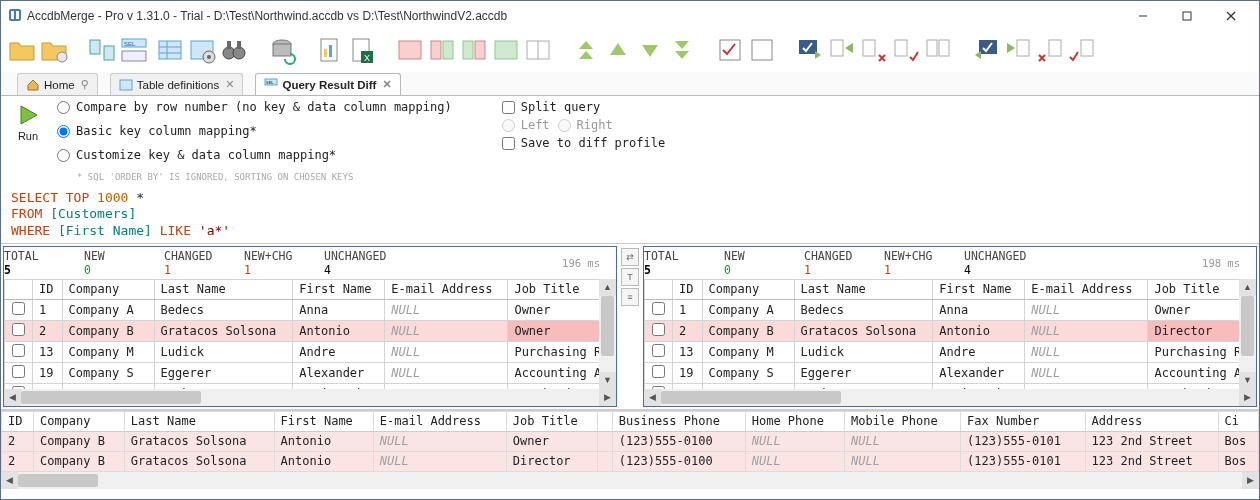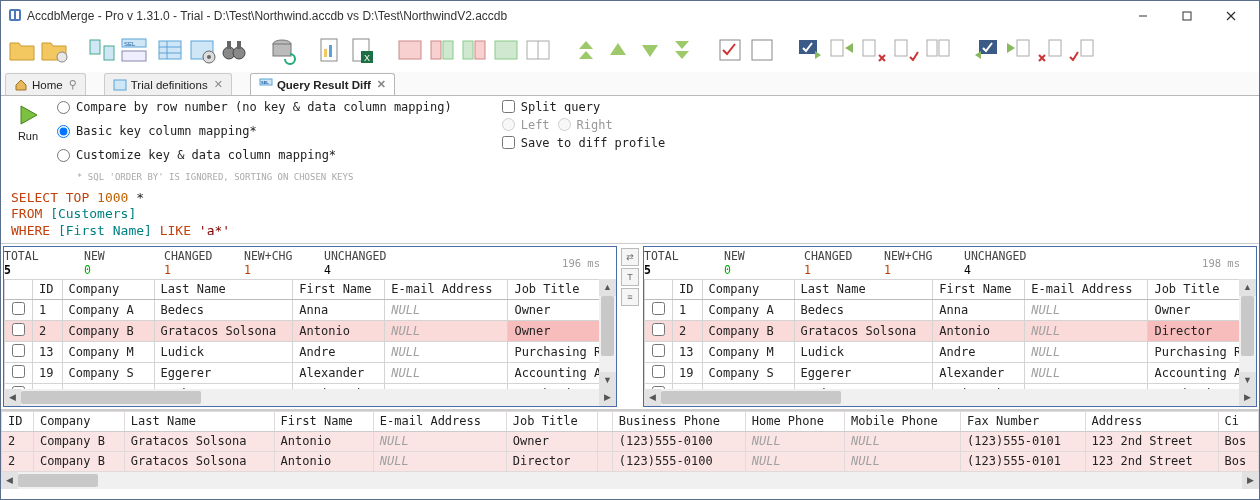--- a/index.html
+++ b/index.html
@@ -5,35 +5,35 @@
 html,body{margin:0;padding:0;font-family:"Segoe UI",Tahoma,sans-serif;font-size:12px;color:#222;background:#fff;width:1260px;height:500px;overflow:hidden;box-sizing:border-box}
 *{box-sizing:border-box}
 .window{width:1260px;height:500px;border:1px solid #5a6d8a;display:flex;flex-direction:column}
 .titlebar{display:flex;align-items:center;height:30px;padding:0 6px;background:#fff}
 .titlebar .title{flex:1;font-size:12px;padding-left:4px;color:#333}
 .titlebar .win-btn{width:44px;height:28px;display:flex;align-items:center;justify-content:center;font-size:10px;color:#333}
 .toolbar{display:flex;gap:6px;padding:4px 6px;align-items:flex-end}
 .tb-item svg{width:30px;height:30px}
 .tb-group{display:flex;gap:2px}
 .sep{width:6px}
-.tabs{display:flex;align-items:flex-end;height:24px;border-bottom:1px solid #b8b8b8;background:#fafafa;padding-left:4px;gap:18px}
+.tabs{display:flex;align-items:flex-end;height:24px;border-bottom:1px solid #b8b8b8;background:#fafafa;padding-left:16px;gap:12px}
 .tab{display:flex;align-items:center;gap:4px;height:22px;padding:0 8px;border:1px solid #ccc;border-bottom:none;border-radius:3px 3px 0 0;background:#f0f0f0;font-size:11.5px}
 .tab.active{background:#fff;border-color:#b8b8b8;font-weight:600}
 .tab .icon{width:14px;height:14px;display:flex;align-items:center;justify-content:center}
 .tab .close-x{color:#888;font-size:11px;padding-left:2px}
 .options{display:flex;padding:4px 8px;gap:50px}
 .opt-left{display:flex;gap:10px}
 .run-block{display:flex;flex-direction:column;align-items:center;gap:2px;padding:2px 6px}
 .run-block svg{width:26px;height:26px}
 .run-block span{font-size:11px}
 .radio-col{display:flex;flex-direction:column;gap:10px;font-family:Consolas,monospace;font-size:12px}
 .radio-col label{display:flex;align-items:center;gap:6px}
 .radio-col .note{font-size:9px;color:#aaa;padding-left:20px}
 .check-col{display:flex;flex-direction:column;gap:4px;font-family:Consolas,monospace;font-size:12px}
-.check-col label{display:flex;align-items:flex-start;gap:6px}
+.check-col label{display:flex;align-items:flex-end;gap:6px}
 .same-db{display:flex;align-items:center;gap:8px}
 .sql{padding:4px 10px;font-family:Consolas,monospace;font-size:13px;line-height:1.25;white-space:pre}
 .kw{color:#c2410c}.num{color:#c06000}.br{color:#008080}.str{color:#800000}
 .panes{display:flex;height:166px;border-top:1px solid #ccc}
 .pane{flex:1;display:flex;flex-direction:column;border:1px solid #4a6da8;margin:2px;position:relative}
 .tool-rail{width:22px;display:flex;flex-direction:column;gap:2px;padding-top:4px;align-items:center}
 .tool-rail div{width:18px;height:18px;border:1px solid #bbb;font-size:9px;display:flex;align-items:center;justify-content:center;color:#666;background:#f5f5f5}
 .stats{display:flex;font-family:Consolas,monospace;font-size:11.5px;padding:2px 0}
 .stat{display:flex;flex-direction:column;width:80px}
 .stat .lbl{color:#444}
@@ -264,21 +264,21 @@
         </span>
       <span>Home</span>
       <span class="close-x">⚲</span>
     </div>
     <div class="tab">
       <span class="icon">
           <svg viewBox="0 0 14 14">
             <rect x="1" y="2" width="12" height="10" fill="#cfe6f7" stroke="#5aa3d8"></rect>
           </svg>
         </span>
-      <span>Trial definitions</span>
+      <span>Table definitions</span>
       <span class="close-x">✕</span>
     </div>
     <div class="tab active">
       <span class="icon">
           <svg viewBox="0 0 14 14">
             <rect x="1" y="1" width="12" height="6" fill="#cfe6f7" stroke="#5aa3d8"></rect>
             <text x="2" y="6" font-size="4" fill="#2060a0">SEL</text>
           </svg>
         </span>
       <span>Query Result Diff</span>

